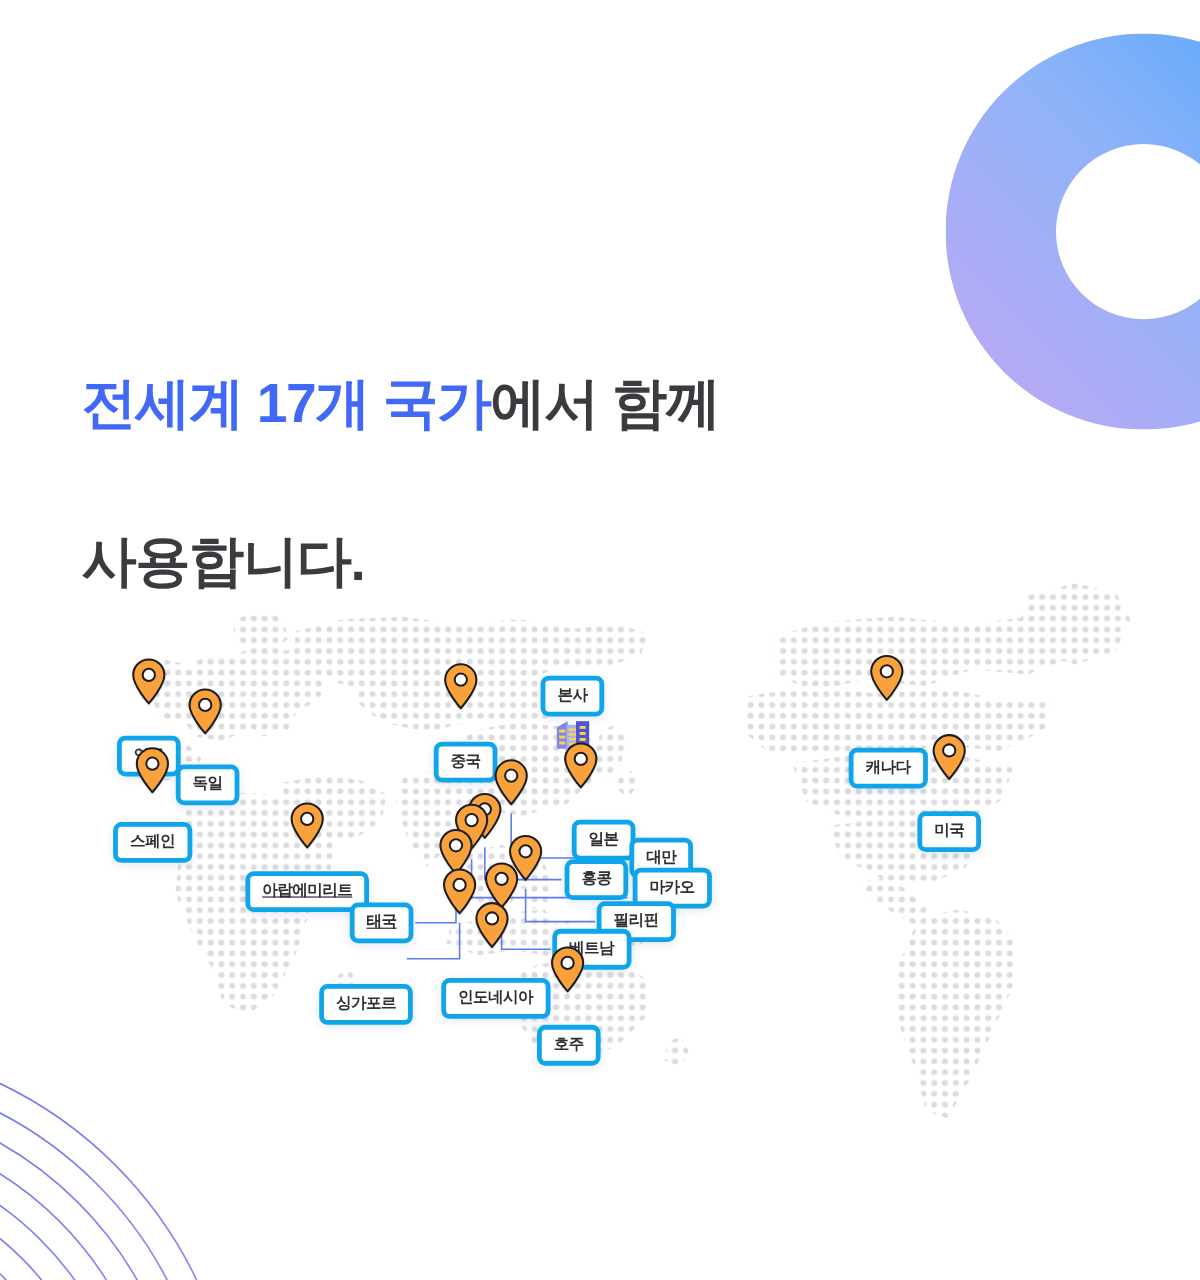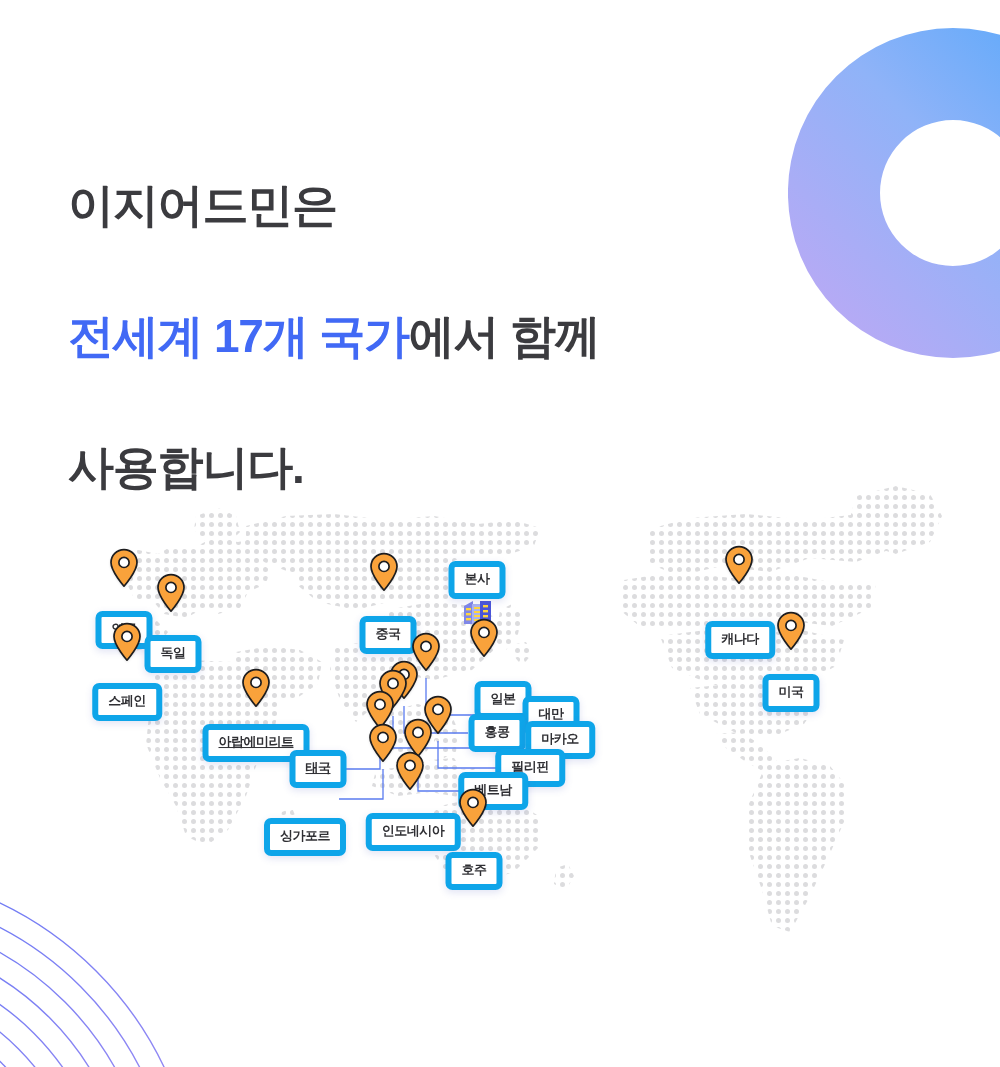--- a/index.html
+++ b/index.html
@@ -39,21 +39,21 @@
   .pin{position:absolute; width:30px; height:40px; transform:translate(-50%,-100%);}
   .pin svg{display:block; width:30px; height:40px;
            filter:drop-shadow(0 1px 1px rgba(0,0,0,.10));}
 
   
   .hq{position:absolute; width:32px; height:32px; transform:translate(-50%,-50%);}
 
   
   .lbl{
     position:absolute; transform:translate(-50%,-50%);
-    background:#ffffff; border:6px solid #0ea5e9; border-radius:7px;
+    background:#ffffff; border:4px solid #0ea5e9; border-radius:7px;
     padding:5px 10px 6px; font-size:13px; font-weight:700; color:#2f2f33;
     letter-spacing:-.5px; white-space:nowrap; line-height:1.15;
     box-shadow:0 2px 7px rgba(90,100,190,.16);
   }
 </style>
 </head>
 <body>
 
 <div class="donut-wrap">
   <svg viewBox="0 0 330 330" width="330" height="330" aria-hidden="true">
@@ -122,21 +122,21 @@
         <stop offset="0%" stop-color="#bbaaf7"></stop>
             <stop offset="100%" stop-color="#a78ef2"></stop>
       </linearGradient>
         </defs>
       <path d="M4 1 a21 21 0 0 1 0 42 a12 12 0 0 0 0-42 Z" fill="url(#q3)"></path>
     </svg>
   </span>
 </div>
 
 <h1 class="headline">
-  <span>이지어드민은</span><br>
+  <br>
   <span class="hl">전세계 17개 국가</span><span>에서 함께</span><br>
   <span>사용합니다.</span>
 </h1>
 
 <section class="map-stage">
 
   <svg class="dotmap" viewBox="0 0 1000 580" width="1000" height="580" aria-hidden="true">
     <defs>
       <pattern id="dots" width="9" height="9" patternUnits="userSpaceOnUse">
         <circle cx="4.5" cy="4.5" r="2.5" fill="#dcdcde"></circle>

